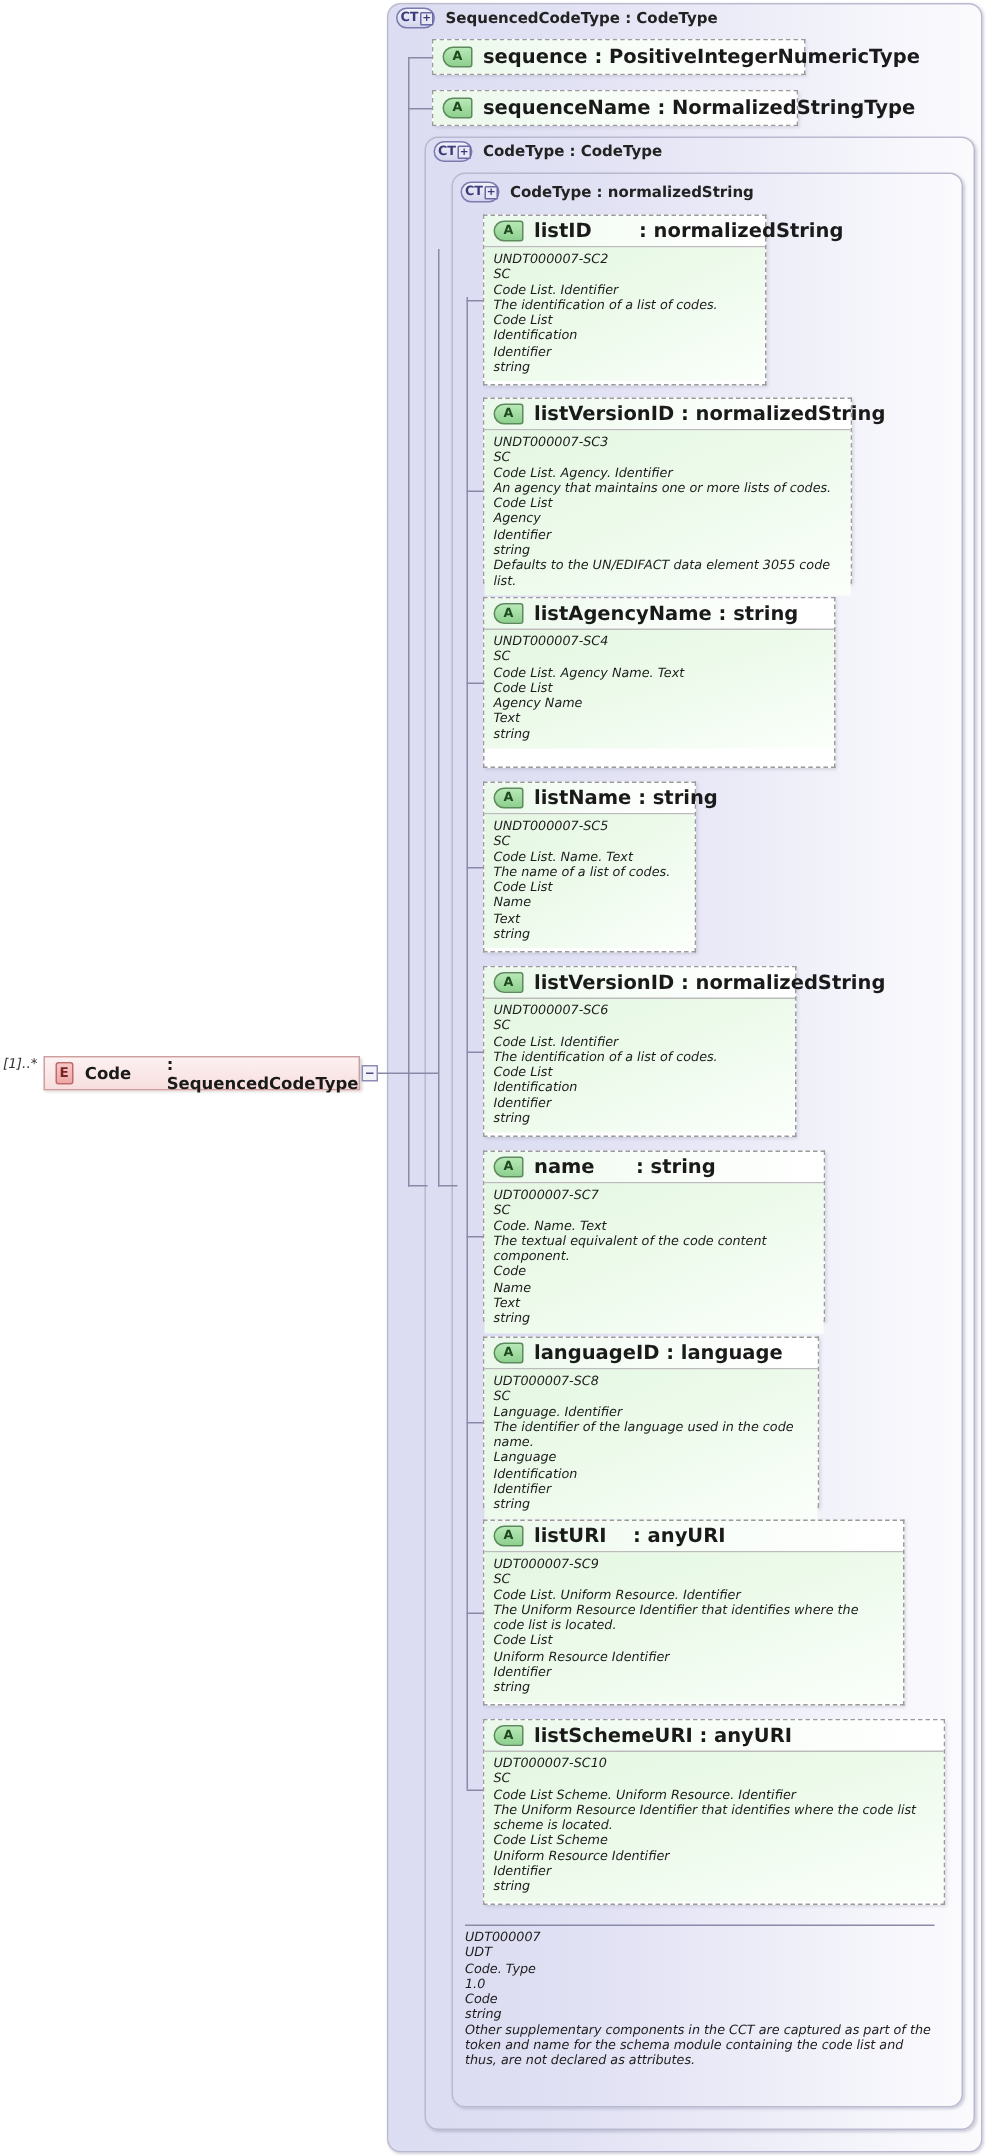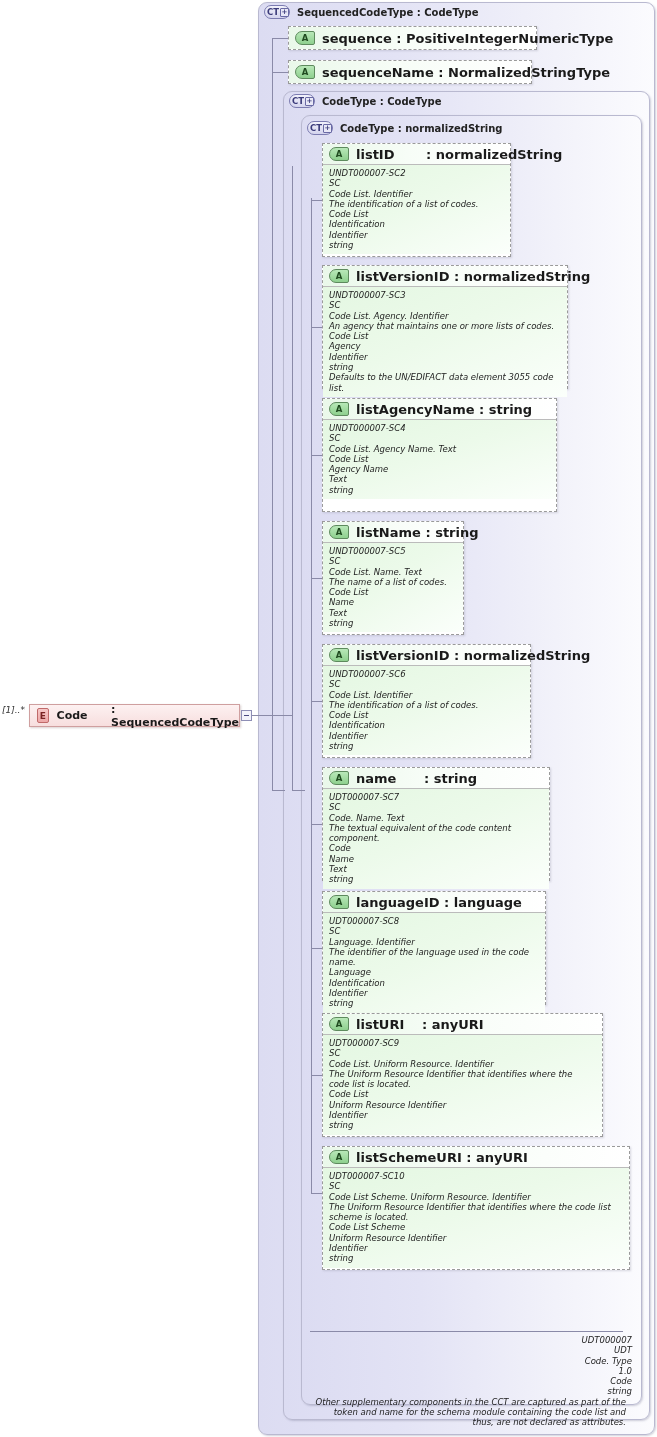--- a/index.html
+++ b/index.html
@@ -88,21 +88,21 @@
   }
   
   .attr:before{
     content:"";position:absolute;left:-1px;bottom:-1px;width:9px;height:9px;
     background:#fff;border-left:1px dashed #9a9a9a;border-bottom:1px dashed #9a9a9a;
     transform:none;display:none;
   }
 
   
   .doc{
-    position:absolute;left:310px;top:1331px;width:322px;text-align:right;
+    position:absolute;left:310px;top:1283px;width:322px;
   }
   .doc .rule{height:1px;background:#8a8aa8;margin-bottom:3px;width:313px;}
   .doc div.l{font-size:8.5px;font-style:italic;color:#1c1c1c;line-height:10.3px;}
 
   
   .line{position:absolute;background:#8a8aa8;}
   .vline{width:1px;}
   .hline{height:1px;}
 </style>
 </head>

